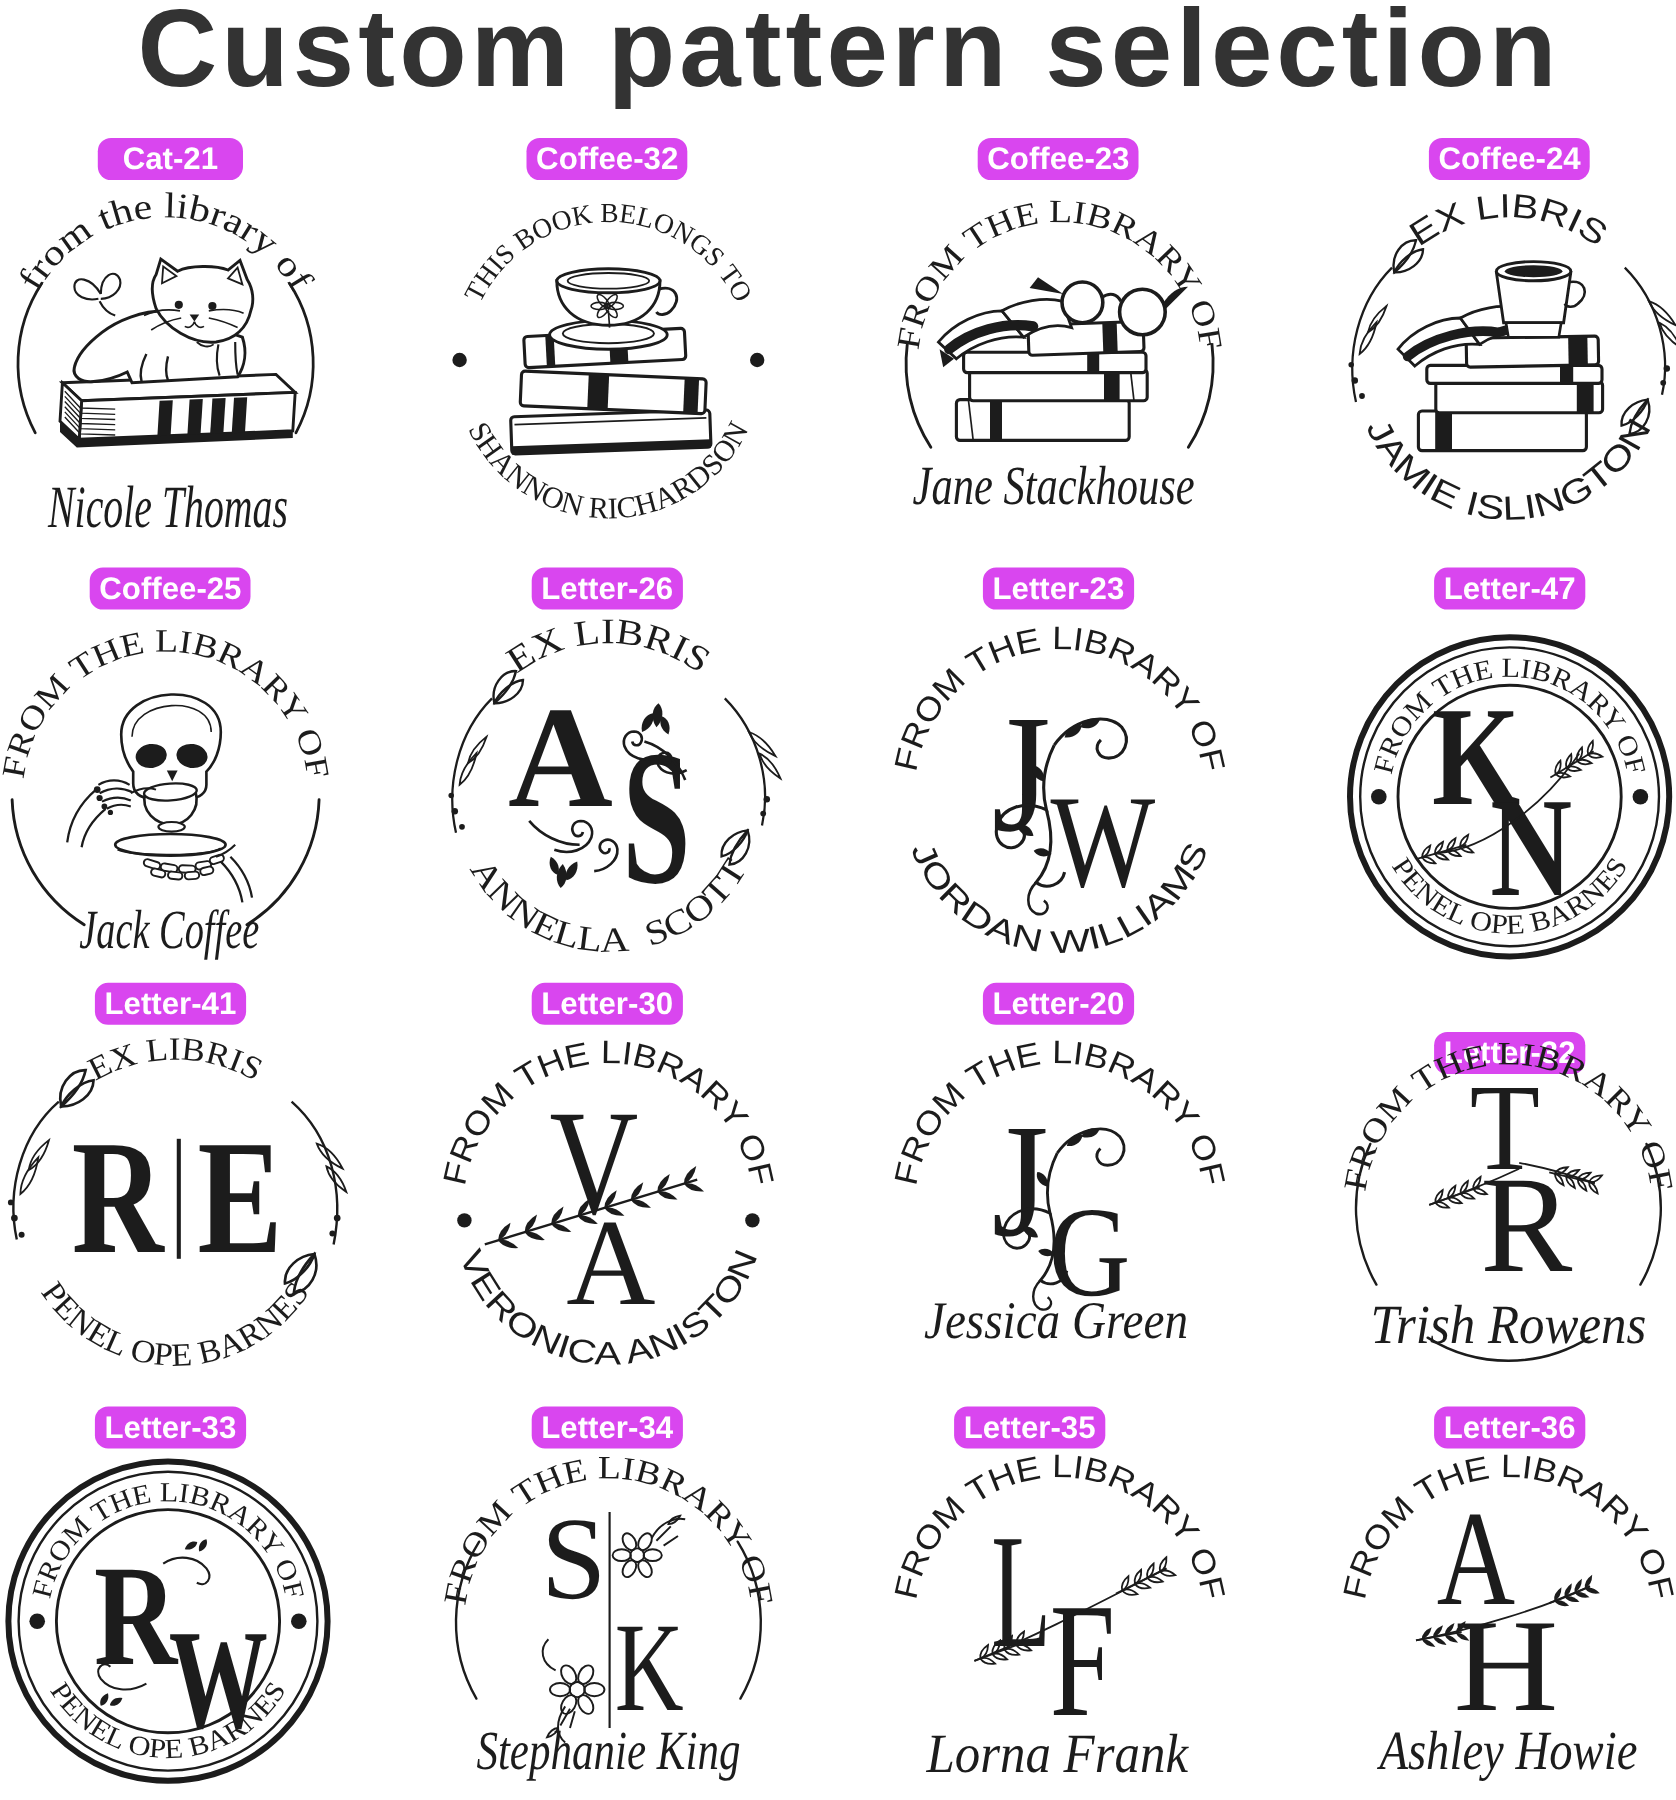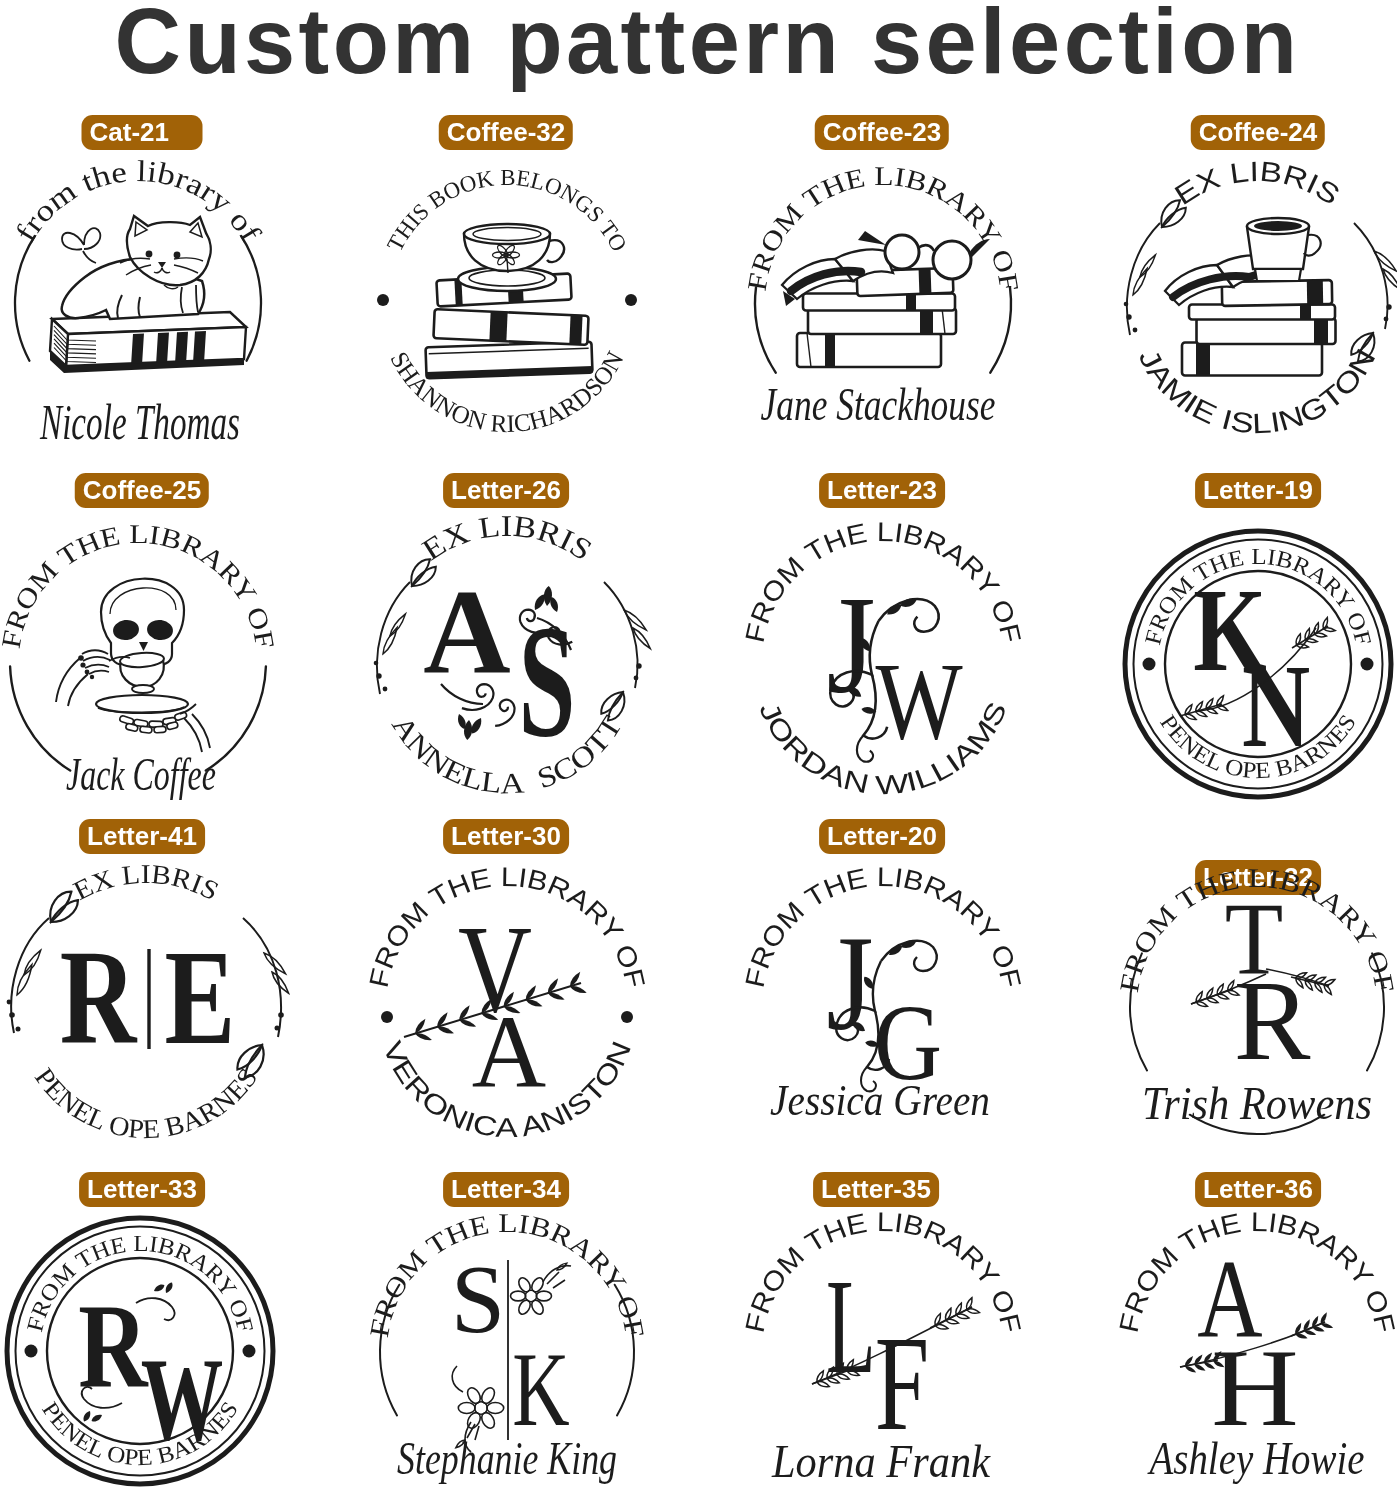--- a/index.html
+++ b/index.html
@@ -1,16 +1,16 @@
 <!DOCTYPE html>
 <html><head><meta charset="utf-8"><style>
 html,body{margin:0;padding:0;background:#ffffff;width:1397px;height:1500px;overflow:hidden}
 *{box-sizing:border-box}
-.pill{position:absolute;background:#a16207;color:#fff;font-family:"Liberation Sans",sans-serif;
- font-weight:bold;font-size:26px;line-height:35px;min-width:121px;text-align:left;
+.pill{position:absolute;background:#d946ef;color:#fff;font-family:"Liberation Sans",sans-serif;
+ font-weight:bold;font-size:26px;line-height:35px;min-width:121px;text-align:center;
  padding:0 8px;border-radius:11px;transform:translateX(-50%);white-space:nowrap}
 .stamp{position:absolute}
 #title{position:absolute;top:-11px;left:0;width:1397px;text-align:center;
  font-family:"Liberation Sans",sans-serif;font-weight:bold;font-size:92px;color:#333;letter-spacing:3.4px;padding-left:18px}
 </style></head><body>
 <div id="title">Custom pattern selection</div>
 <div class="pill" style="left:142px;top:115px">Cat-21</div>
 <svg class="stamp" style="left:-32.0px;top:131.0px" width="340" height="344" viewBox="-170.0 -172.0 340 344">
     <defs>
       <path id="p1" d="M -122.0 0.0 A 122 122 0 0 1 122.0 -0.0"></path>
@@ -354,21 +354,21 @@
         </g>
         <g transform="translate(-22 32) rotate(-55)">
           <path d="M 0 0 C 5 -5.25 4.0 -12.0 0 -15 C -4.0 -12.0 -5 -5.25 0 0 Z" fill="#1c1c1c"></path>
         </g>
         <g transform="translate(-8 46) rotate(-80)">
           <path d="M 0 0 C 4.5 -4.8999999999999995 3.6 -11.200000000000001 0 -14 C -3.6 -11.200000000000001 -4.5 -4.8999999999999995 0 0 Z" fill="#1c1c1c"></path>
         </g>
       </g>
     </g>
   </svg>
-<div class="pill" style="left:1258px;top:473px">Letter-19</div>
+<div class="pill" style="left:1258px;top:473px">Letter-47</div>
 <svg class="stamp" style="left:1088.0px;top:492.0px" width="340" height="344" viewBox="-170.0 -172.0 340 344">
     <circle r="133" fill="white" stroke="#1c1c1c" stroke-width="5"></circle>
     <circle r="124.5" fill="none" stroke="#1c1c1c" stroke-width="2"></circle>
     <circle r="93" fill="none" stroke="#1c1c1c" stroke-width="2.4"></circle>
     <defs>
       <path id="p12" d="M -100.0 0.0 A 100 100 0 0 1 100.0 -0.0"></path>
     </defs>
     <text font-family="Liberation Serif, serif" font-size="23" font-weight="normal" fill="#1c1c1c"><textPath href="#p12" startOffset="18.1" textLength="278" lengthAdjust="spacingAndGlyphs">FROM THE LIBRARY OF</textPath></text>
     <defs>
       <path id="p13" d="M -114.0 0.0 A 114 114 0 0 0 114.0 0.0"></path>
@@ -723,21 +723,21 @@
     <ellipse cx="-40.3" cy="56.0" rx="8.4" ry="5.5" fill="none" stroke="#1c1c1c" stroke-width="1.6" transform="rotate(180 -40.3 56.0)"></ellipse>
     <ellipse cx="-33.1" cy="43.6" rx="8.4" ry="5.5" fill="none" stroke="#1c1c1c" stroke-width="1.6" transform="rotate(240 -33.1 43.6)"></ellipse>
     <ellipse cx="-18.9" cy="43.6" rx="8.4" ry="5.5" fill="none" stroke="#1c1c1c" stroke-width="1.6" transform="rotate(300 -18.9 43.6)"></ellipse>
     <path d="M -36 70 C -44 82 -44 94 -36 100 M -32 72 L -40 86 M -28 74 L -32 88" fill="none" stroke="#1c1c1c" stroke-width="1.6"></path>
     <g transform="translate(-42.0 88.0) rotate(140)">
       <path d="M 0 0 Q 4.800000000000001 -3.5 12 0 Q 4.800000000000001 3.5 0 0 Z" fill="none" stroke="#1c1c1c" stroke-width="1.5"></path>
     </g>
     <path d="M -44 40 C -56 34 -58 22 -50 14" fill="none" stroke="#1c1c1c" stroke-width="1.6"></path>
     <text x="0" y="122" font-family="Liberation Serif, serif" font-style="italic" font-size="46" fill="#1c1c1c" text-anchor="middle" textLength="220" lengthAdjust="spacingAndGlyphs">Stephanie King</text>
   </svg>
-<div class="pill" style="left:876px;top:1172px">Letter-35</div>
+<div class="pill" style="left:858px;top:1172px">Letter-35</div>
 <svg class="stamp" style="left:713.0px;top:1180.0px" width="340" height="344" viewBox="-170.0 -172.0 340 344">
     <defs>
       <path id="p23" d="M -121.0 0.0 A 121 121 0 0 1 121.0 -0.0"></path>
     </defs>
     <text font-family="Liberation Sans, sans-serif" font-size="27" font-weight="normal" fill="#1c1c1c"><textPath href="#p23" startOffset="18.1" textLength="344" lengthAdjust="spacingAndGlyphs">FROM THE LIBRARY OF</textPath></text>
     <g transform="translate(-32 20) scale(0.6 1)">
       <text x="0" y="0" font-family="Liberation Serif, serif" font-size="136" fill="#1c1c1c" font-weight="normal" text-anchor="middle">L</text>
     </g>
     <g transform="translate(19 77) scale(0.72 1)">
       <text x="0" y="0" font-family="Liberation Serif, serif" font-size="136" fill="#1c1c1c" font-weight="normal" text-anchor="middle">F</text>

